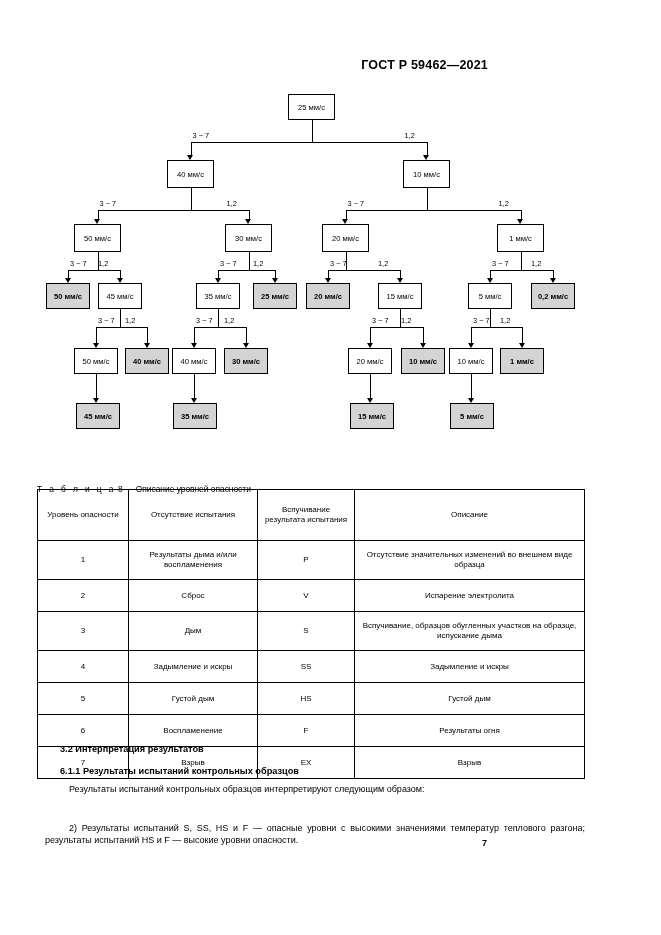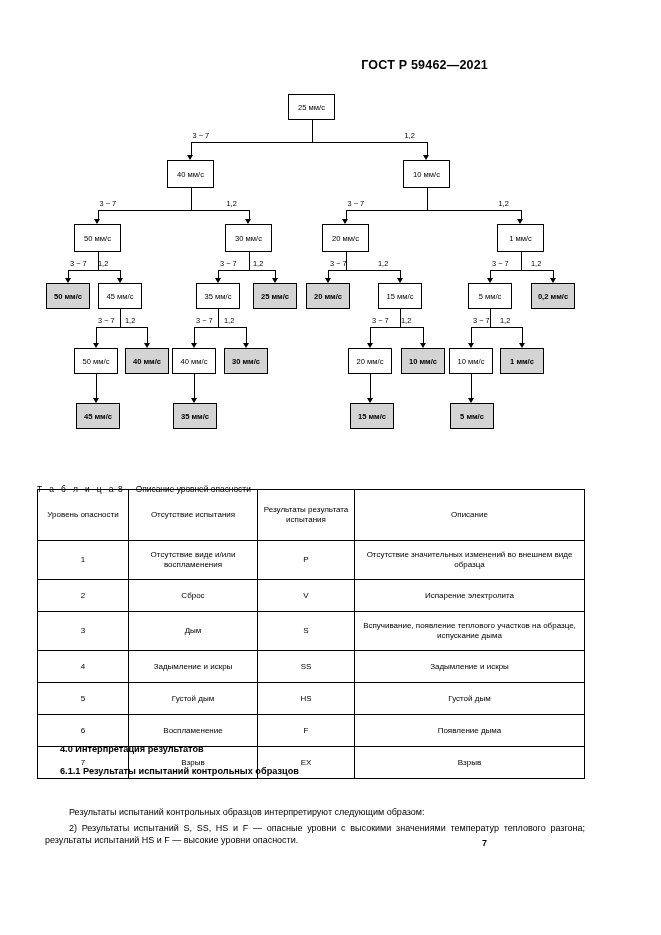--- a/index.html
+++ b/index.html
@@ -34,21 +34,21 @@
   table.levels tbody tr:nth-child(3) td{height:32px;}
   .c-level{width:82px;}
   .c-result{width:120px;}
   .c-mark{width:88px;}
 
   
   .h2{position:absolute;left:72px;top:718px;font-size:10.4px;font-weight:bold;}
   .h3{position:absolute;left:60px;top:744px;font-size:9.2px;font-weight:bold;}
   .h4{position:absolute;left:60px;top:766px;font-size:9.2px;font-weight:bold;}
   .para{position:absolute;left:45px;width:540px;font-size:9px;line-height:1.38;text-align:justify;}
-  .p1{top:783px;text-indent:24px;margin-top:23px;}
+  .p1{top:783px;text-indent:24px;}
   .p2{top:796px;text-indent:24px;}
   .p3{top:822px;text-indent:24px;}
   .pageno{position:absolute;right:41px;top:838px;font-size:9px;font-weight:bold;}
 </style>
 </head>
 <body>
 
 <div class="page">
 
   <div class="doc-header">ГОСТ Р 59462—2021</div>
@@ -183,69 +183,69 @@
   <div class="tbl-title">
     <span class="sp">Т а б л и ц а</span>
     <span>8 — Описание уровней опасности</span>
   </div>
 
   <table class="levels">
     <thead>
       <tr>
         <th class="c-level">Уровень опасности</th>
         <th class="c-result">Отсутствие испытания</th>
-        <th class="c-mark">Результаты результата испытания</th>
+        <th class="c-mark">Вспучивание результата испытания</th>
         <th>Описание</th>
       </tr>
     </thead>
     <tbody id="tbody">
         <tr>
           <td class="c-level">1</td>
-          <td class="c-result">Отсутствие виде и/или воспламенения</td>
+          <td class="c-result">Результаты дыма и/или воспламенения</td>
           <td class="c-mark">P</td>
           <td>Отсутствие значительных изменений во внешнем виде образца</td>
         </tr>
         <tr>
           <td class="c-level">2</td>
           <td class="c-result">Сброс</td>
           <td class="c-mark">V</td>
           <td>Испарение электролита</td>
         </tr>
         <tr>
           <td class="c-level">3</td>
           <td class="c-result">Дым</td>
           <td class="c-mark">S</td>
-          <td>Вспучивание, появление теплового участков на образце, испускание дыма</td>
+          <td>Вспучивание, образцов обугленных участков на образце, испускание дыма</td>
         </tr>
         <tr>
           <td class="c-level">4</td>
           <td class="c-result">Задымление и искры</td>
           <td class="c-mark">SS</td>
           <td>Задымление и искры</td>
         </tr>
         <tr>
           <td class="c-level">5</td>
           <td class="c-result">Густой дым</td>
           <td class="c-mark">HS</td>
           <td>Густой дым</td>
         </tr>
         <tr>
           <td class="c-level">6</td>
           <td class="c-result">Воспламенение</td>
           <td class="c-mark">F</td>
-          <td>Появление дыма</td>
+          <td>Результаты огня</td>
         </tr>
         <tr>
           <td class="c-level">7</td>
           <td class="c-result">Взрыв</td>
           <td class="c-mark">EX</td>
           <td>Взрыв</td>
         </tr>
       </tbody>
   </table>
 
-  <div class="h3">4.0 Интерпретация результатов</div>
+  <div class="h3">3.2 Интерпретация результатов</div>
   <div class="h4">6.1.1 Результаты испытаний контрольных образцов</div>
   <div class="para p1">Результаты испытаний контрольных образцов интерпретируют следующим образом:</div>
   <div class="para p3">2) Результаты испытаний S, SS, HS и F — опасные уровни с высокими значениями температур теплового разгона; результаты испытаний HS и F — высокие уровни опасности.</div>
 
   <div class="pageno">7</div>
 </div>
 
 </body></html>

